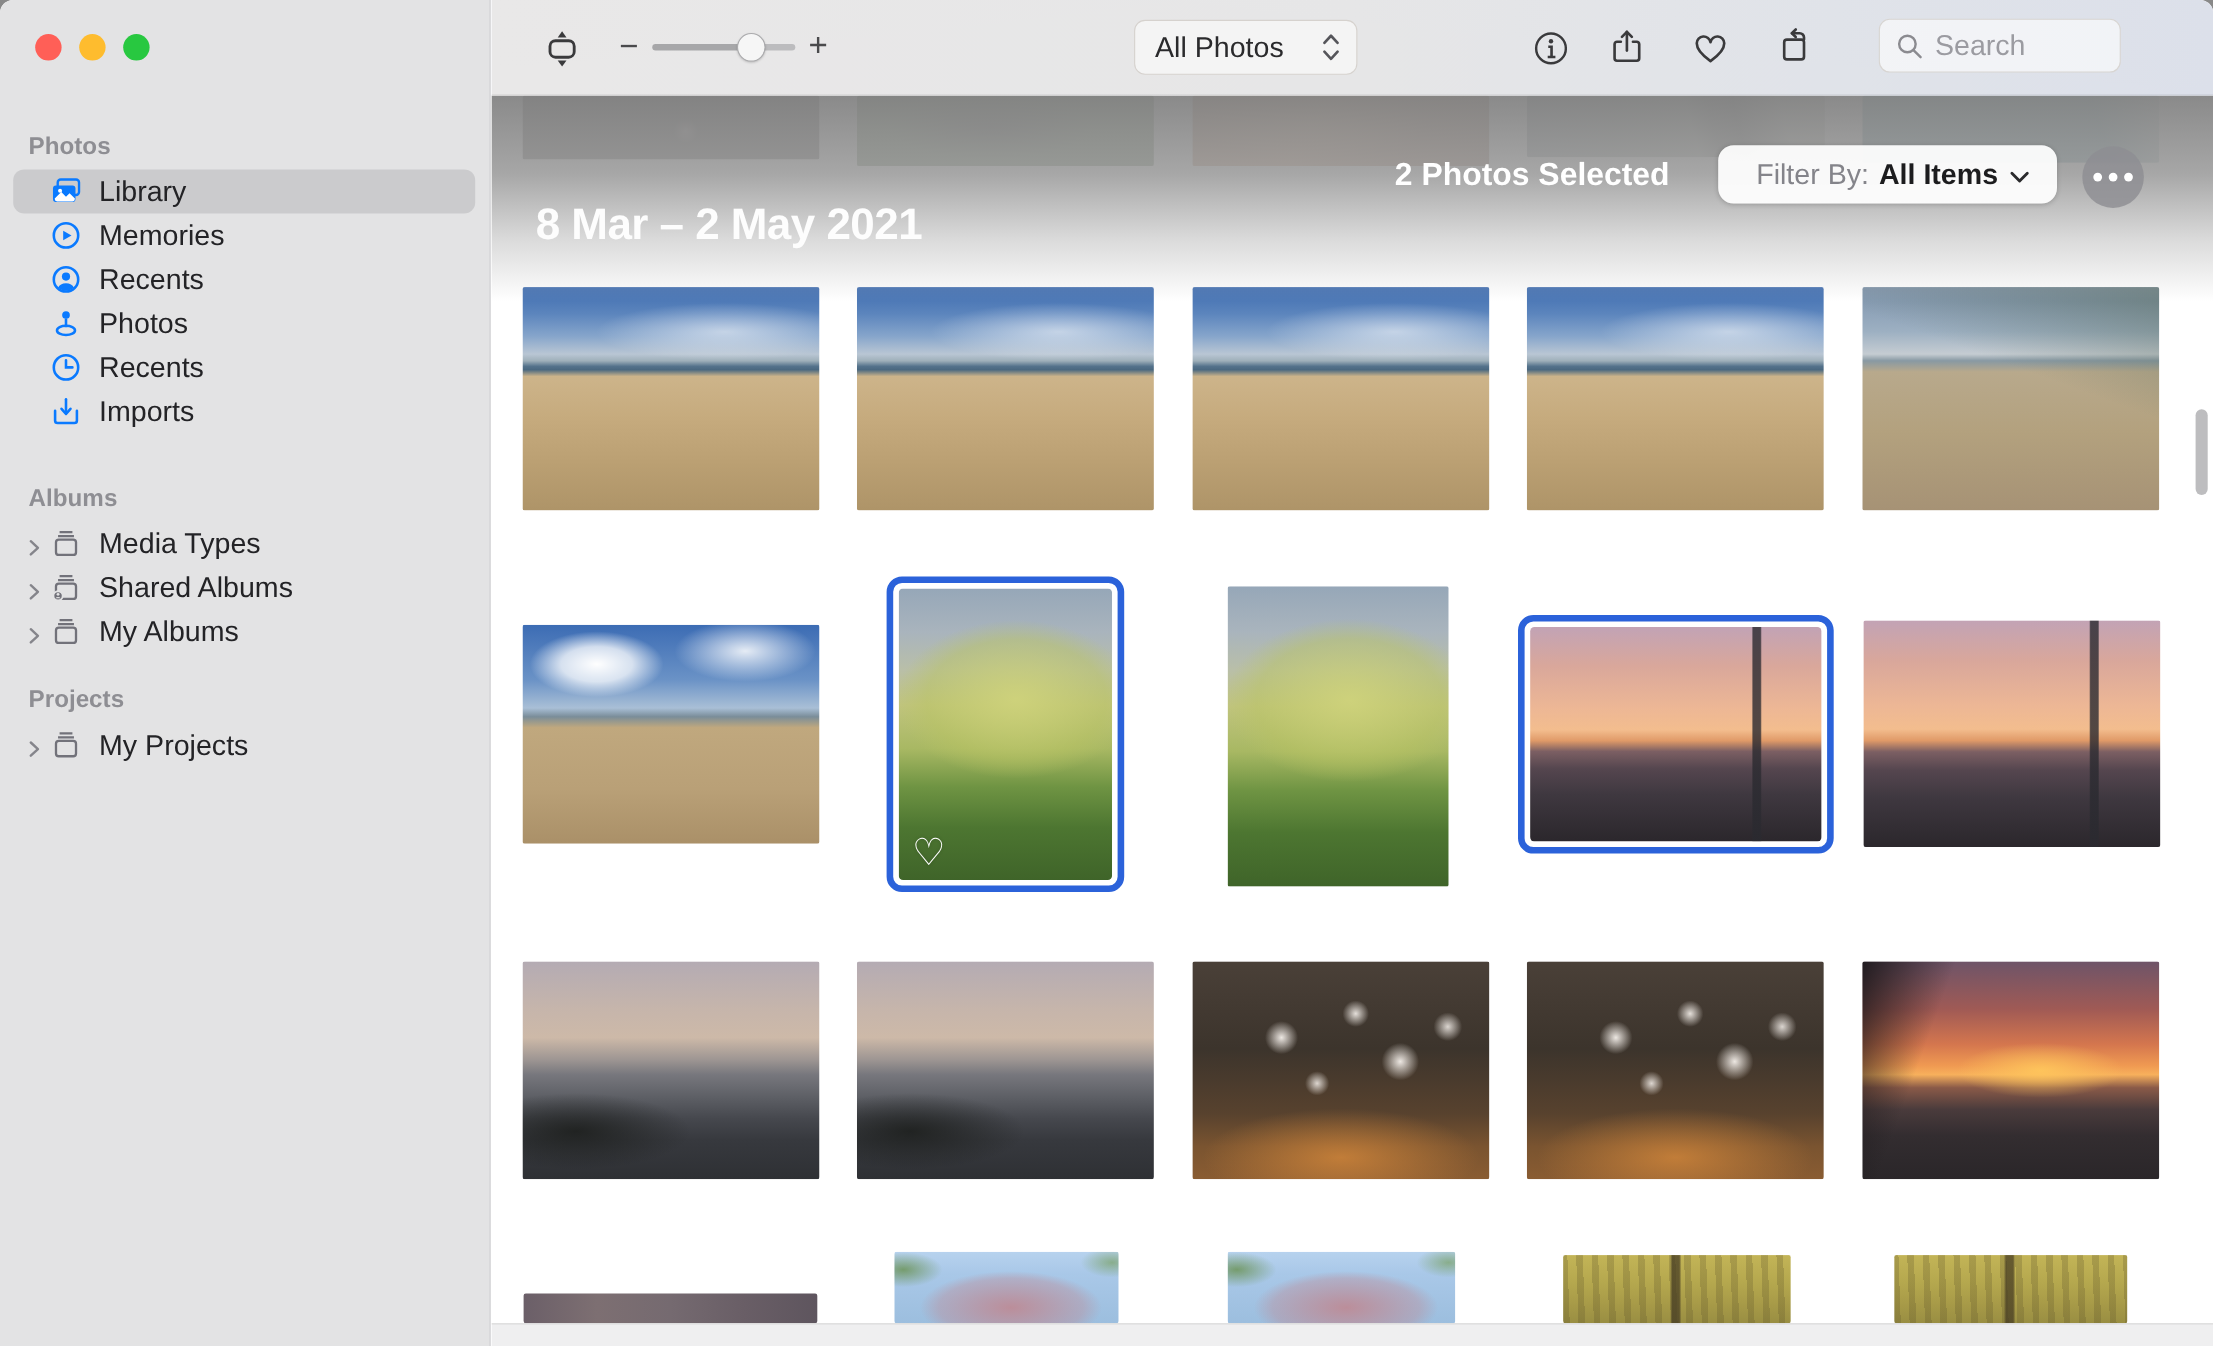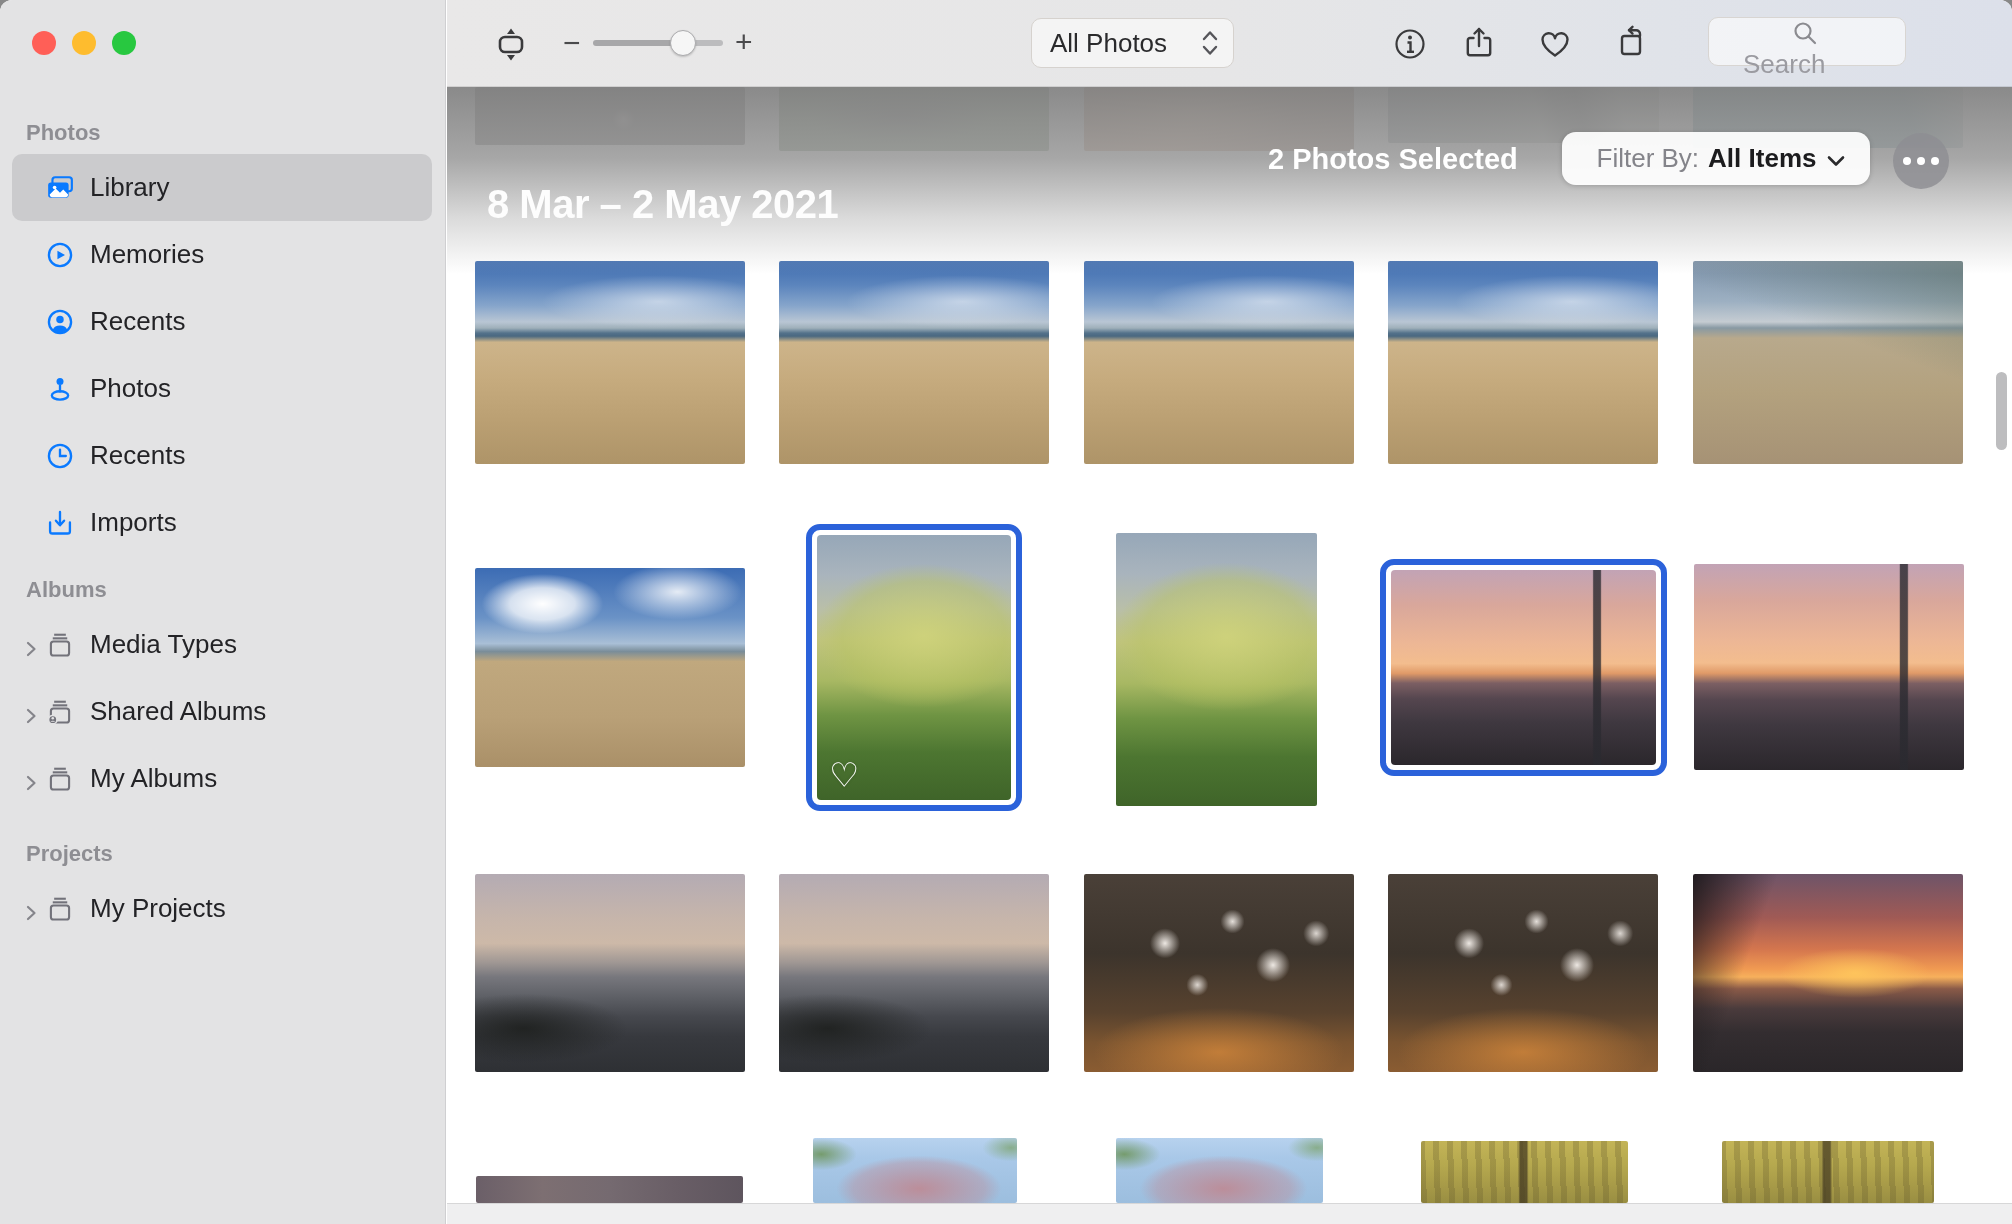--- a/index.html
+++ b/index.html
@@ -12,23 +12,23 @@
   .sidebar{position:absolute;left:0;top:0;width:446px;height:1224px;
     background:#e3e3e4;border-right:1px solid #cfcfd1;box-sizing:border-box;}
   .traffic{position:absolute;top:31px;left:32px;display:flex;gap:16px;}
   .tl{width:24px;height:24px;border-radius:50%;}
   .tl.red{background:var(--tl-red,#ff5f57);}
   .tl.yellow{background:var(--tl-yellow,#febc2e);}
   .tl.green{background:var(--tl-green,#28c840);}
   .side-sections{position:absolute;left:12px;right:13px;top:0;padding-top:119px;}
   .section-header{height:28px;line-height:28px;margin:0 0 7px 14px;
     font-size:22px;font-weight:bold;color:#8e8e93;}
-  .section-header.gap1{margin-top:20px;}
+  .section-header.gap1{margin-top:45px;}
   .section-header.gap2{margin-top:28px;}
-  .side-item{height:67px;display:flex;align-items:center;border-radius:10px;
+  .side-item{height:40px;display:flex;align-items:center;border-radius:10px;
     font-size:26px;color:#232326;cursor:default;}
   .side-item.selected{background:#cbcbcd;}
   .side-item .lead{width:34px;display:flex;justify-content:flex-start;padding-left:9px;box-sizing:border-box;}
   .side-item.no-chevron .lead{width:34px;}
   .side-item .s-icon{width:30px;height:30px;display:flex;align-items:center;color:var(--accent,#0a7aff);}
   .side-item .s-icon.gray{color:#72727a;}
   .side-item .s-icon svg{width:28px;height:28px;}
   .side-item .chev{width:20px;height:20px;color:#85858b;margin-right:6px;}
   .side-item .chev svg{width:20px;height:20px;}
   .side-item .lbl{margin-left:14px;}
@@ -42,23 +42,23 @@
   .zoom-minus,.zoom-plus{font-size:30px;color:#4a4a4c;line-height:30px;}
   .slider-track{left:146px;top:40px;width:130px;height:6px;border-radius:3px;
     background:linear-gradient(90deg,#a7a7a9 0%,#a7a7a9 69%,#bcbcbe 69%,#bcbcbe 100%);}
   .slider-knob{left:223px;top:30px;width:26px;height:26px;border-radius:50%;
     background:#f6f6f6;border:1px solid #ababad;box-sizing:border-box;box-shadow:0 1px 2px rgba(0,0,0,.18);}
   .view-select{left:584px;top:18px;width:203px;height:50px;border-radius:10px;
     background:rgba(255,255,255,.55);border:1px solid #d6d2ce;box-sizing:border-box;
     display:flex;align-items:center;padding:0 12px 0 18px;font-size:26px;color:#2a2a2c;}
   .view-select .vlabel{flex:1;}
   .view-select svg{width:22px;height:30px;color:#55555a;}
-  .search-field{left:1261px;top:17px;width:198px;height:49px;border-radius:10px;
+  .search-field{left:1261px;top:17px;width:220px;height:49px;border-radius:10px;
     background:rgba(255,255,255,.6);border:1px solid #d8d5d2;box-sizing:border-box;
-    display:flex;align-items:center;padding:0 10px 0 12px;flex-direction:column;}
+    display:flex;align-items:center;padding:0 10px 0 12px;}
   .search-field input{border:none;outline:none;background:transparent;width:130px;
     font-size:26px;color:#3a3a3c;font-family:"Liberation Sans",sans-serif;}
   .search-field input::placeholder{color:#9b9ba1;}
   .search-field svg{width:30px;height:30px;color:#8b8b90;margin-right:6px;flex:none;}
   
   .grid-area{position:absolute;left:447px;top:87px;right:0;bottom:0;background:#fff;}
   .photo{position:absolute;border-radius:2px;background-size:cover;z-index:1;}
   .sel-frame{position:absolute;border:6px solid var(--selection,#2b62da);background:#fff;
     padding:5px;border-radius:14px;box-sizing:border-box;z-index:2;}
   .sel-frame .photo-inner{width:100%;height:100%;border-radius:4px;position:relative;}

